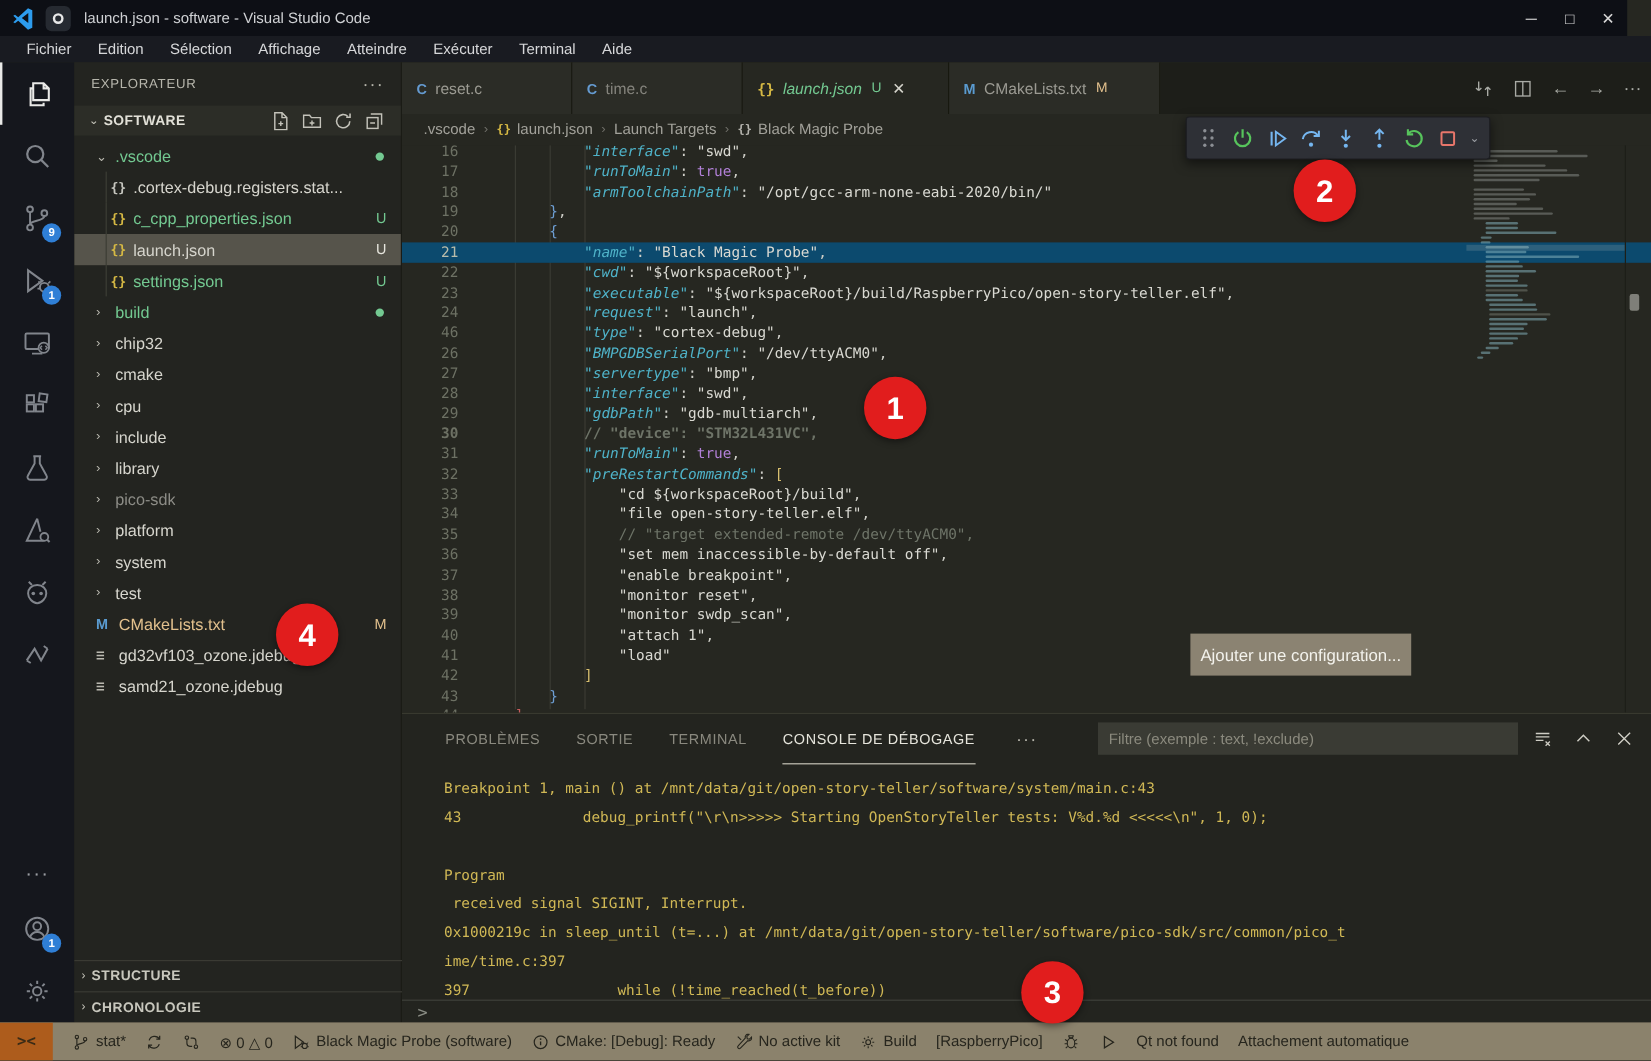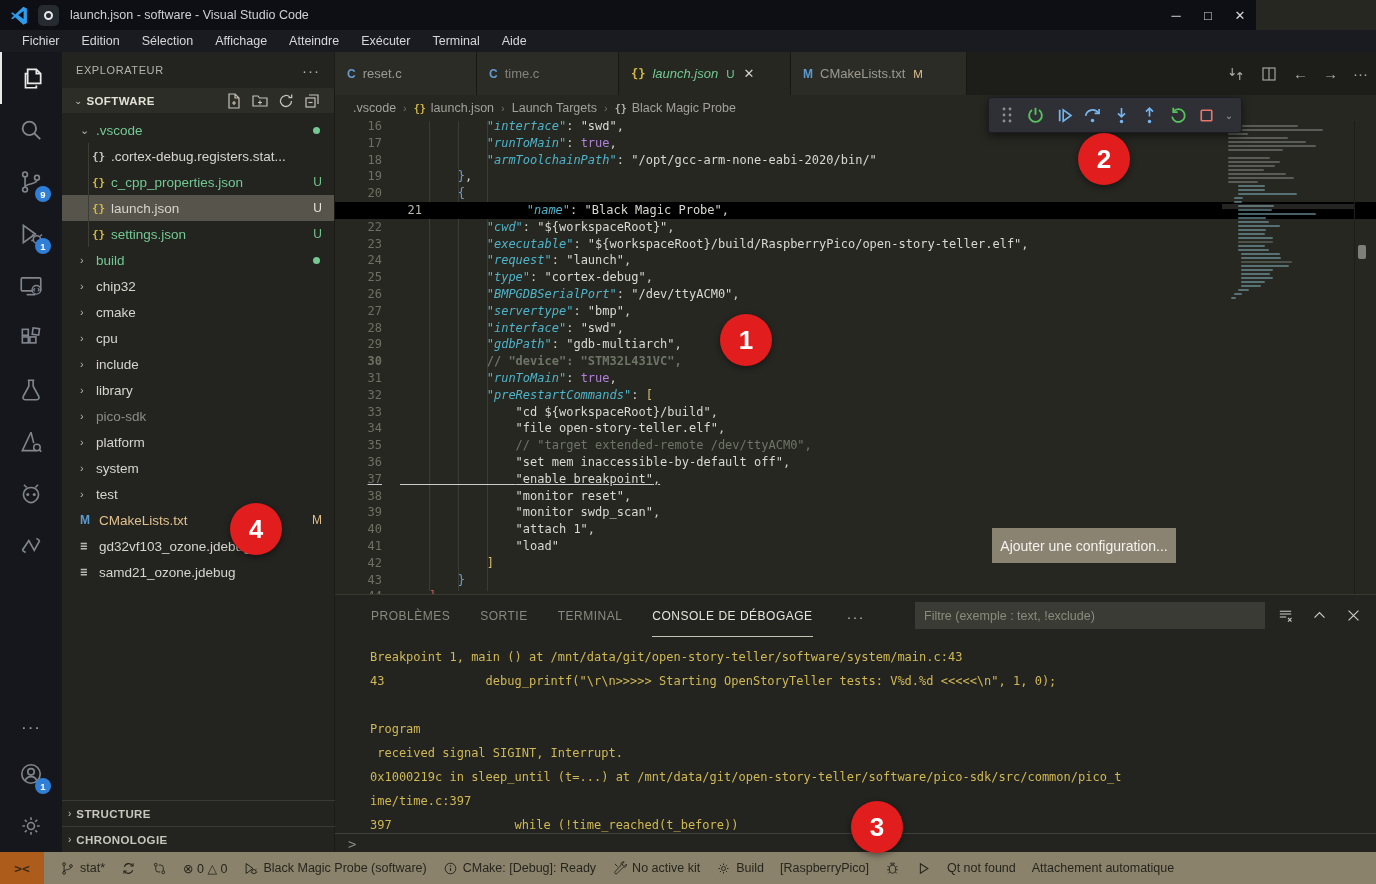--- a/index.html
+++ b/index.html
@@ -4,21 +4,21 @@
 <style>
   * { margin:0; padding:0; box-sizing:border-box; }
   html,body { background:#000; }
   #app {
     position:relative; width:1376px; height:884px; overflow:hidden;
     font-family:"Liberation Sans", sans-serif; color:#ccc;
     background:#262721;
   }
 
   
-  #titlebar { position:absolute; left:0; top:0; width:1256px; height:30px; background:#0d0f15; display:flex; align-items:center; }
+  #titlebar { position:absolute; left:0; top:0; width:1356px; height:30px; background:#0d0f15; display:flex; align-items:center; }
   #vscode-logo { width:20px; height:20px; margin-left:9px; }
   #app-icon { width:21px; height:21px; margin-left:9px; background:#262a31; border-radius:5px; display:flex; align-items:center; justify-content:center; }
   #app-icon .ring { width:9px; height:9px; border:2.5px solid #e8e8e8; border-radius:50%; }
   #window-title { margin-left:11px; font-size:12.5px; color:#cfd1d4; }
   #win-controls { margin-left:auto; display:flex; height:30px; }
   .win-btn { width:32px; height:30px; display:flex; align-items:center; justify-content:center; color:#d8d8d8; font-size:13px; }
 
   
   #menubar { position:absolute; left:0; top:30px; width:1376px; height:22px; background:#191b21; display:flex; align-items:center; padding-left:11px; }
   .menu-item { font-size:12.5px; color:#d6d7d9; padding:0 11px; }
@@ -86,21 +86,21 @@
   .bc-sep { margin:0 7px; color:#71706a; font-size:11px; }
   .bc-ico { font-family:"DejaVu Sans Mono",monospace; font-size:10px; font-weight:bold; margin-right:5px; }
   .bc-ico.gold { color:#d6b944; } .bc-ico.grey { color:#b5b4ae; }
 
   
   #code-region { position:absolute; left:0; top:69px; width:1041px; height:473px; overflow:hidden; }
   .code-line { position:absolute; left:0; height:17px; width:1041px; display:flex; }
   .code-line .gut { width:47px; text-align:right; color:#6d7164; font-size:12px; line-height:17px; flex:none; font-family:"DejaVu Sans Mono",monospace; }
   .code-line.cur .gut { color:#b9bcab; }
   .code-line .src { margin-left:18px; font-family:"DejaVu Sans Mono",monospace; font-size:12px; line-height:17px; white-space:pre; color:#d9d9d2; }
-  .code-line.cur { background:#000000;padding-left:40px; }
+  .code-line.cur { background:#0c4a6e; }
   .tok-k { color:#4fb3c9; font-style:italic; }
   .tok-s { color:#d9d9d2; }
   .tok-b { color:#b180d7; }
   .tok-p { color:#cfcfc8; }
   .tok-c { color:#6e7468; }
   .tok-bb { color:#6e9fd4; }
   .tok-bg { color:#d8bf6f; }
   .tok-br { color:#c75c5c; }
   .indent-guide { position:absolute; top:0; width:1px; background:#3a3b33; }
   #minimap { position:absolute; left:887px; top:0; width:132px; height:473px; }
@@ -604,21 +604,21 @@
         </div>
         <div class="code-line" style="top: 114.6px;">
           <div class="gut">23</div>
           <div class="src"><span>            </span><span class="tok-k">"executable"</span><span class="tok-p">: </span><span class="tok-s">"${workspaceRoot}/build/RaspberryPico/open-story-teller.elf"</span><span class="tok-p">,</span></div>
         </div>
         <div class="code-line" style="top: 131.4px;">
           <div class="gut">24</div>
           <div class="src"><span>            </span><span class="tok-k">"request"</span><span class="tok-p">: </span><span class="tok-s">"launch"</span><span class="tok-p">,</span></div>
         </div>
         <div class="code-line" style="top: 148.2px;">
-          <div class="gut">25</div>
+          <div class="gut">46</div>
           <div class="src"><span>            </span><span class="tok-k">"type"</span><span class="tok-p">: </span><span class="tok-s">"cortex-debug"</span><span class="tok-p">,</span></div>
         </div>
         <div class="code-line" style="top: 165px;">
           <div class="gut">26</div>
           <div class="src"><span>            </span><span class="tok-k">"BMPGDBSerialPort"</span><span class="tok-p">: </span><span class="tok-s">"/dev/ttyACM0"</span><span class="tok-p">,</span></div>
         </div>
         <div class="code-line" style="top: 181.8px;">
           <div class="gut">27</div>
           <div class="src"><span>            </span><span class="tok-k">"servertype"</span><span class="tok-p">: </span><span class="tok-s">"bmp"</span><span class="tok-p">,</span></div>
         </div>
@@ -651,21 +651,21 @@
           <div class="src"><span>                </span><span class="tok-s">"file open-story-teller.elf"</span><span class="tok-p">,</span></div>
         </div>
         <div class="code-line" style="top: 316.2px;">
           <div class="gut">35</div>
           <div class="src"><span>                </span><span class="tok-c">// "target extended-remote /dev/ttyACM0",</span></div>
         </div>
         <div class="code-line" style="top: 333px;">
           <div class="gut">36</div>
           <div class="src"><span>                </span><span class="tok-s">"set mem inaccessible-by-default off"</span><span class="tok-p">,</span></div>
         </div>
-        <div class="code-line" style="top: 349.8px; text-decoration: underline;">
+        <div class="code-line" style="top: 349.8px;">
           <div class="gut">37</div>
           <div class="src"><span>                </span><span class="tok-s">"enable breakpoint"</span><span class="tok-p">,</span></div>
         </div>
         <div class="code-line" style="top: 366.6px;">
           <div class="gut">38</div>
           <div class="src"><span>                </span><span class="tok-s">"monitor reset"</span><span class="tok-p">,</span></div>
         </div>
         <div class="code-line" style="top: 383.4px;">
           <div class="gut">39</div>
           <div class="src"><span>                </span><span class="tok-s">"monitor swdp_scan"</span><span class="tok-p">,</span></div>

